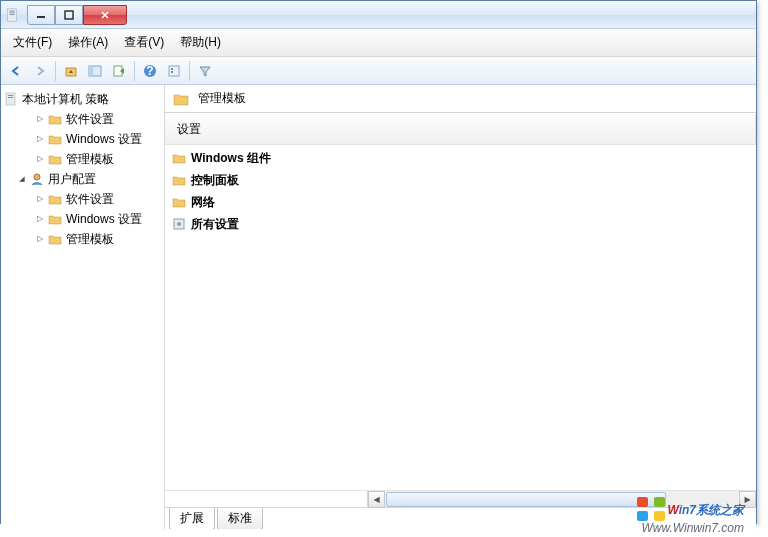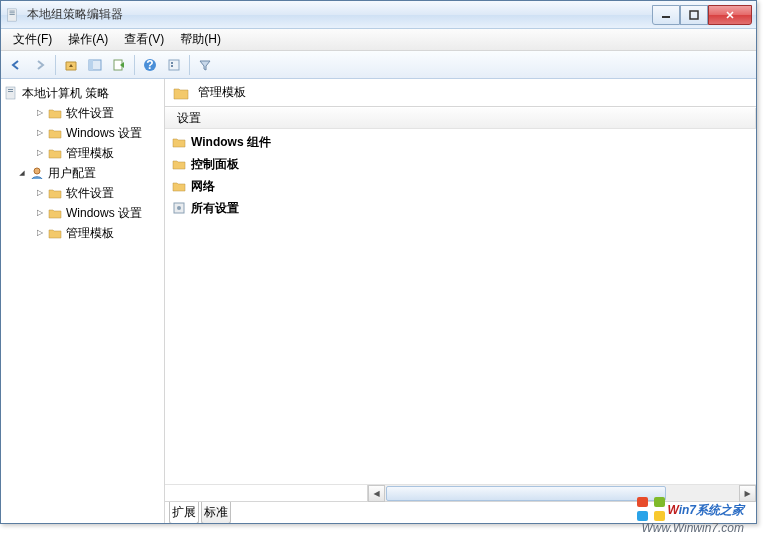--- a/index.html
+++ b/index.html
@@ -9,21 +9,21 @@
 
 .titlebar { height: 28px; background: linear-gradient(to bottom, #f5f9fe 0%, #dde9f7 50%, #cee0f4 51%, #e8f1fb 100%); border-bottom: 1px solid #b8cee4; display: flex; align-items: center; padding: 0 4px; position: relative; }
 .titlebar-icon { width: 16px; height: 16px; margin-right: 6px; display: inline-flex; align-items: center; justify-content: center; }
 .titlebar-title { color: #333; font-size: 12px; flex: 1; }
 .titlebar-btns { display: flex; height: 20px; }
 .titlebar-btn { width: 28px; height: 20px; border: 1px solid #8aa5c2; background: linear-gradient(to bottom, #f4f8fd, #d9e7f6); display: flex; align-items: center; justify-content: center; cursor: pointer; font-size: 10px; color: #333; }
 .titlebar-btn.min { border-radius: 0 0 0 3px; }
 .titlebar-btn.max { }
 .titlebar-btn.close { width: 44px; background: linear-gradient(to bottom, #f0a0a0 0%, #e56a6a 49%, #d84040 50%, #e27070 100%); border-color: #a03030; color: #fff; border-radius: 0 0 3px 0; }
 
-.menubar { height: 22px; background: linear-gradient(to bottom, #fcfcfc, #ececec); border-bottom: 1px solid #d6d6d6; display: flex; align-items: center; padding: 0 4px; }
+.menubar { height: 28px; background: linear-gradient(to bottom, #fcfcfc, #ececec); border-bottom: 1px solid #d6d6d6; display: flex; align-items: center; padding: 0 4px; }
 .menu-item { padding: 3px 8px; cursor: pointer; color: #000; }
 
 .toolbar { height: 28px; background: linear-gradient(to bottom, #fafdff, #e6eef8); border-bottom: 1px solid #bdd0e6; display: flex; align-items: center; padding: 0 4px; gap: 2px; }
 .tb-btn { width: 22px; height: 22px; display: inline-flex; align-items: center; justify-content: center; cursor: pointer; border: 1px solid transparent; border-radius: 2px; }
 .tb-sep { width: 1px; height: 20px; background: #bcd0e4; margin: 0 2px; }
 
 .body-frame { display: flex; height: calc(100% - 28px - 22px - 28px); background: #fff; }
 
 .tree-panel { width: 164px; border-right: 1px solid #d6d6d6; overflow: auto; padding: 4px 0; background: #fff; }
 .tree-node { display: flex; align-items: center; padding: 1px 0; cursor: pointer; white-space: nowrap; line-height: 18px; }
@@ -33,35 +33,35 @@
 .node-icon { width: 16px; height: 16px; margin-right: 3px; display: inline-flex; align-items: center; justify-content: center; flex-shrink: 0; }
 .tree-label { white-space: nowrap; color: #000; }
 .indent1 { padding-left: 14px; }
 .indent2 { padding-left: 32px; }
 
 .content-panel { flex: 1; display: flex; flex-direction: column; overflow: hidden; }
 .content-header { height: 28px; border-bottom: 1px solid #d6d6d6; background: #fff; display: flex; align-items: center; padding: 0 8px; gap: 6px; }
 .content-body { flex: 1; display: flex; overflow: hidden; position: relative; border-top: 1px solid #fff; }
 .desc-pane { width: 203px; border-right: 1px solid #d6d6d6; padding: 14px 8px 8px 8px; color: #000; background: #fff; }
 .list-pane { flex: 1; display: flex; flex-direction: column; overflow: hidden; }
-.list-header { height: 21px; border-bottom: 1px solid #e3e3e3; display: flex; align-items: center; padding-left: 6px; background: linear-gradient(to bottom, #fdfdfd, #f0f0f0); }
+.list-header { height: 31px; border-bottom: 1px solid #e3e3e3; display: flex; align-items: center; padding-left: 6px; background: linear-gradient(to bottom, #fdfdfd, #f0f0f0); }
 .list-col { border-right: 1px solid #e3e3e3; height: 100%; display: flex; align-items: center; padding: 0 6px; }
 .list-items { flex: 1; overflow: auto; padding: 2px 0; font-weight: bold; }
 .list-row { display: flex; align-items: center; padding: 2px 6px; cursor: pointer; gap: 4px; line-height: 18px; }
 .list-row.hl { outline: 2px solid #d93025; outline-offset: -1px; }
 .list-icon { width: 16px; height: 16px; display: inline-flex; align-items: center; justify-content: center; flex-shrink: 0; }
 
 .hscroll-area { height: 17px; border-top: 1px solid #e3e3e3; display: flex; background: #f0f0f0; }
 .hscroll-spacer { width: 203px; border-right: 1px solid #d6d6d6; background: #fff; }
 .hscroll-track { flex: 1; display: flex; align-items: center; position: relative; background: #efefef; }
 .hscroll-arrow { width: 17px; height: 17px; background: linear-gradient(to bottom, #fdfdfd, #e4e4e4); border: 1px solid #c8c8c8; display: flex; align-items: center; justify-content: center; font-size: 8px; color: #555; cursor: pointer; }
 .hscroll-thumb { position: absolute; left: 18px; height: 15px; width: 280px; top: 1px; background: linear-gradient(to bottom, #f4f8fd, #d3e2f3); border: 1px solid #a9c3df; border-radius: 2px; }
 
 .tabs-footer { height: 22px; display: flex; align-items: flex-start; padding-left: 4px; background: #fff; border-top: 1px solid #d6d6d6; }
-.ftab { padding: 2px 2px; border: 1px solid #c0c0c0; border-top: none; background: linear-gradient(to bottom, #fdfdfd, #ececec); margin-right: 2px; font-size: 12px; cursor: pointer; border-radius: 0 0 3px 3px; }
+.ftab { padding: 2px 10px; border: 1px solid #c0c0c0; border-top: none; background: linear-gradient(to bottom, #fdfdfd, #ececec); margin-right: 2px; font-size: 12px; cursor: pointer; border-radius: 0 0 3px 3px; }
 .ftab.active { background: #fff; }
 
 .watermark { position: absolute; right: 24px; bottom: 2px; text-align: right; pointer-events: none; }
 .wm-main { font-size: 20px; font-weight: bold; font-style: italic; }
 .wm-main .w7 { color: #c02020; }
 .wm-main .rest { color: #2a6cc4; }
 .wm-sub { font-size: 12px; color: #606a78; font-style: italic; }
 .wm-flag { display: inline-block; width: 28px; height: 24px; vertical-align: middle; position: relative; margin-right: 2px; }
 .wm-flag span { position: absolute; width: 11px; height: 10px; border-radius: 2px; }
 .wf-r { background: #e74c2b; left: 0; top: 0; }
@@ -80,21 +80,20 @@
 
   <div class="titlebar">
     <span class="titlebar-icon">
       <svg width="14" height="14" viewBox="0 0 16 16">
           <rect x="2" y="1" width="10" height="14" class="ico-doc"></rect>
           <rect x="4" y="3" width="6" height="1" fill="#7a90a4"></rect>
           <rect x="4" y="5" width="6" height="1" fill="#7a90a4"></rect>
           <rect x="4" y="7" width="6" height="1" fill="#7a90a4"></rect>
         </svg>
     </span>
-    <span class="titlebar-title">本地组策略编辑器</span>
     <div class="titlebar-btns">
       <div class="titlebar-btn min">
           <svg width="10" height="10">
             <rect x="1" y="6" width="8" height="2" fill="#333"></rect>
           </svg>
         </div>
       <div class="titlebar-btn max">
           <svg width="10" height="10">
             <rect x="1" y="1" width="8" height="8" fill="none" stroke="#333" stroke-width="1.5"></rect>
           </svg>

